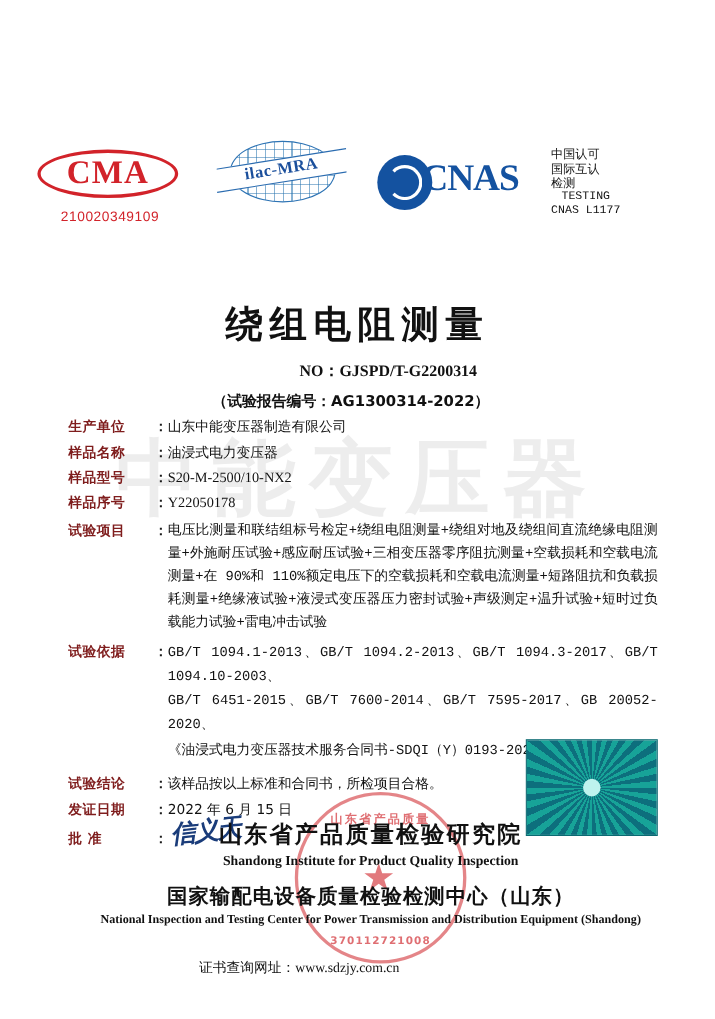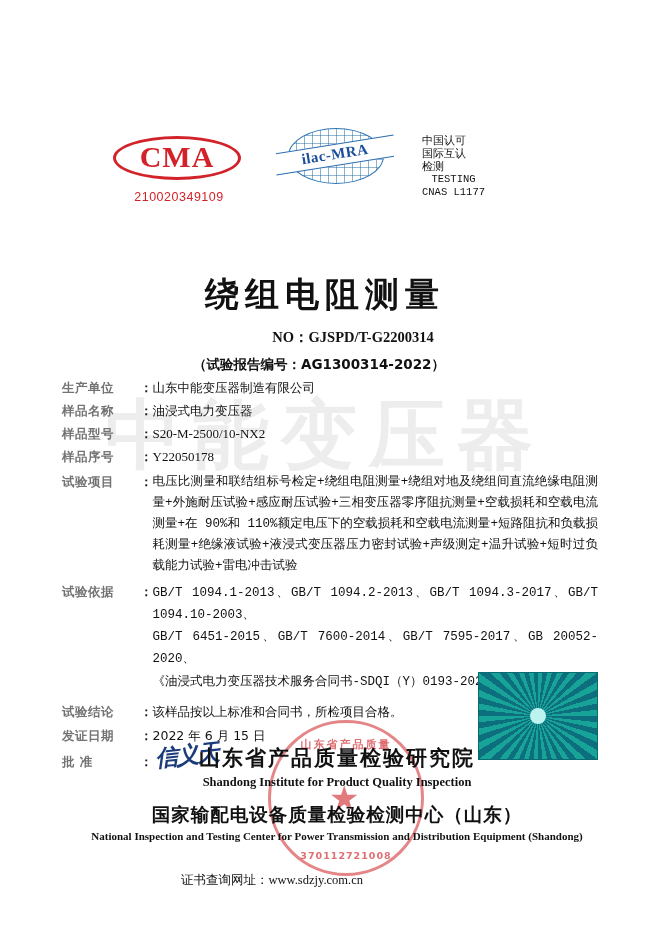--- a/index.html
+++ b/index.html
@@ -116,21 +116,21 @@
   .report-no {
     position:absolute; left:0; top:356px; width:638px; text-align:center;
     font-size:13.5px; font-weight:bold; color:#111;
   }
 
   
   .fields { position:absolute; left:62px; top:378px; width:536px; }
   .row { display:flex; align-items:flex-start; margin-bottom:3px; }
   .row .label {
     width:78px; flex:0 0 78px;
-    font-size:12.5px; font-weight:bold; color:#737373;
+    font-size:12.5px; font-weight:bold; color:#7f1d1d;
     letter-spacing:0.5px; line-height:20px;
   }
   .row .colon { flex:0 0 10px; font-size:12.5px; line-height:20px; font-weight:bold;}
   .row .value {
     flex:1 1 auto; font-size:12.5px; color:#111; line-height:20px;
   }
   .row .value.mono { font-family:"Liberation Serif", serif; font-size:13px; }
 
   .block-row { margin-top:5px; }
   .block-row .value { line-height:21px; text-align:justify;font-family:Liberation Mono, monospace; }
@@ -229,20 +229,24 @@
     <div class="logo-block ilac">
       <div class="ilac-mark">
         <div class="globe"></div>
         <div class="band">
             <span>ilac-MRA</span>
           </div>
       </div>
     </div>
 
     <div class="logo-block cnas">
+      <div class="cnas-mark">
+        <div class="disc"></div>
+        <div class="word">CNAS</div>
+      </div>
       <div class="cnas-text">
         <div class="cn">中国认可</div>
         <div class="cn">国际互认</div>
         <div class="cn">检测</div>
         <div class="en">TESTING</div>
         <div class="en">CNAS L1177</div>
       </div>
     </div>
 
   </div>

